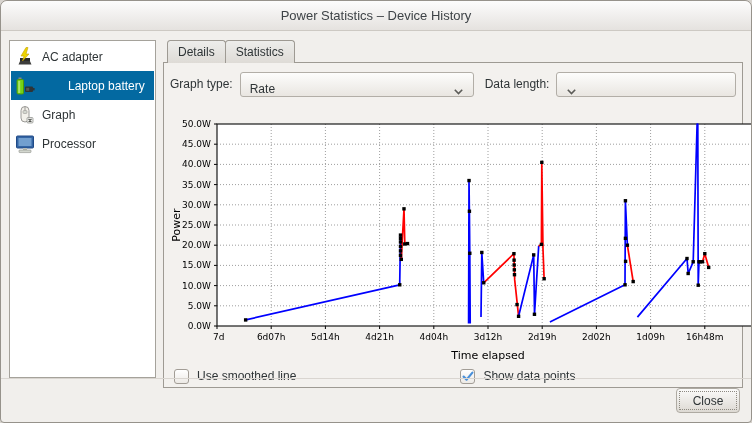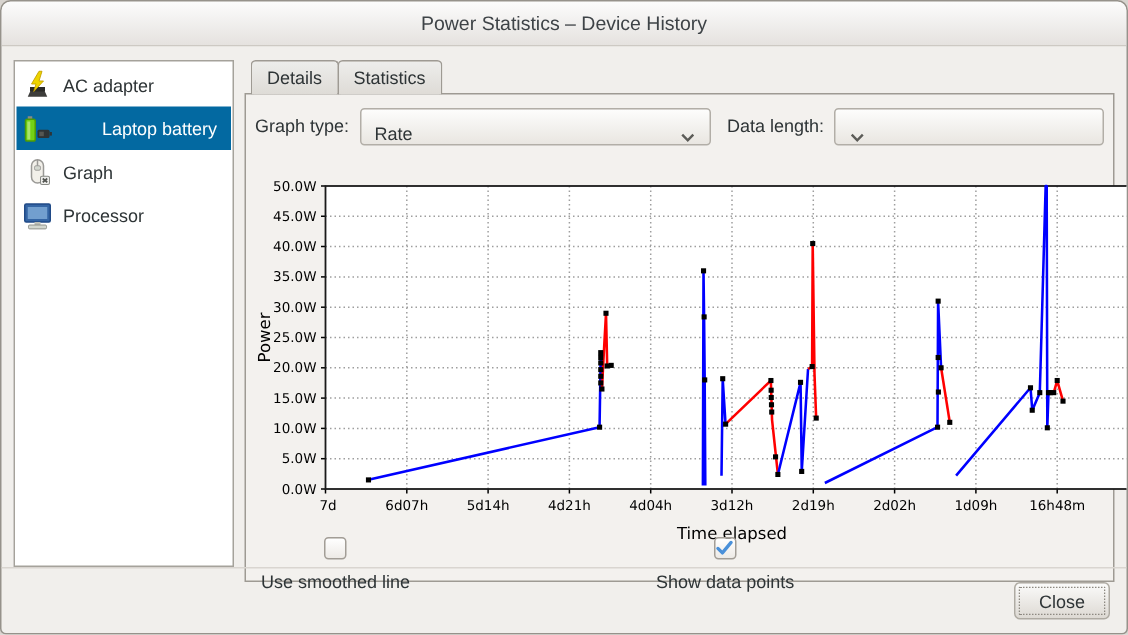--- a/index.html
+++ b/index.html
@@ -50,21 +50,21 @@
   .combo-graph{width:234px;}
   .combo-length{flex:1;}
   .combo-value{flex:1;}
   .chevron{display:flex;align-items:center;}
   
   #chart-svg{display:block;margin:0 auto 0 2px;}
   .tick-text{font-family:"DejaVu Sans",sans-serif;font-size:9px;fill:#000000;}
   .axis-text{font-family:"DejaVu Sans",sans-serif;font-size:11px;fill:#000000;}
   
   .checkrow{display:flex;align-items:center;margin:2px 0 0 7px;height:22px;}
-  .checkbox{display:flex;align-items:center;gap:8px;cursor:default;flex-direction:column;}
+  .checkbox{display:flex;align-items:flex-start;gap:8px;cursor:default;}
   .checkbox.points{margin-left:164px;}
   .box{
     width:15px;height:15px;border:1px solid #a29d96;border-radius:3px;
     background:linear-gradient(#ffffff,#edeae6);display:flex;align-items:center;justify-content:center;
   }
   .box .checkmark{visibility:hidden;}
   .box.checked .checkmark{visibility:visible;}
   
   .actionbar{
     position:absolute;left:0;right:0;bottom:0;height:44px;border-top:1px solid #d9d5d0;

